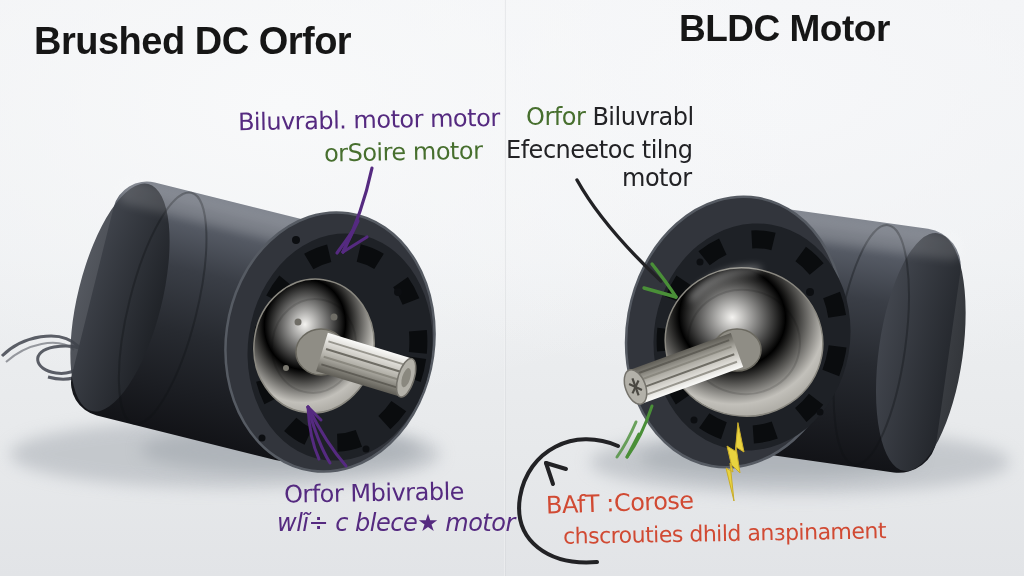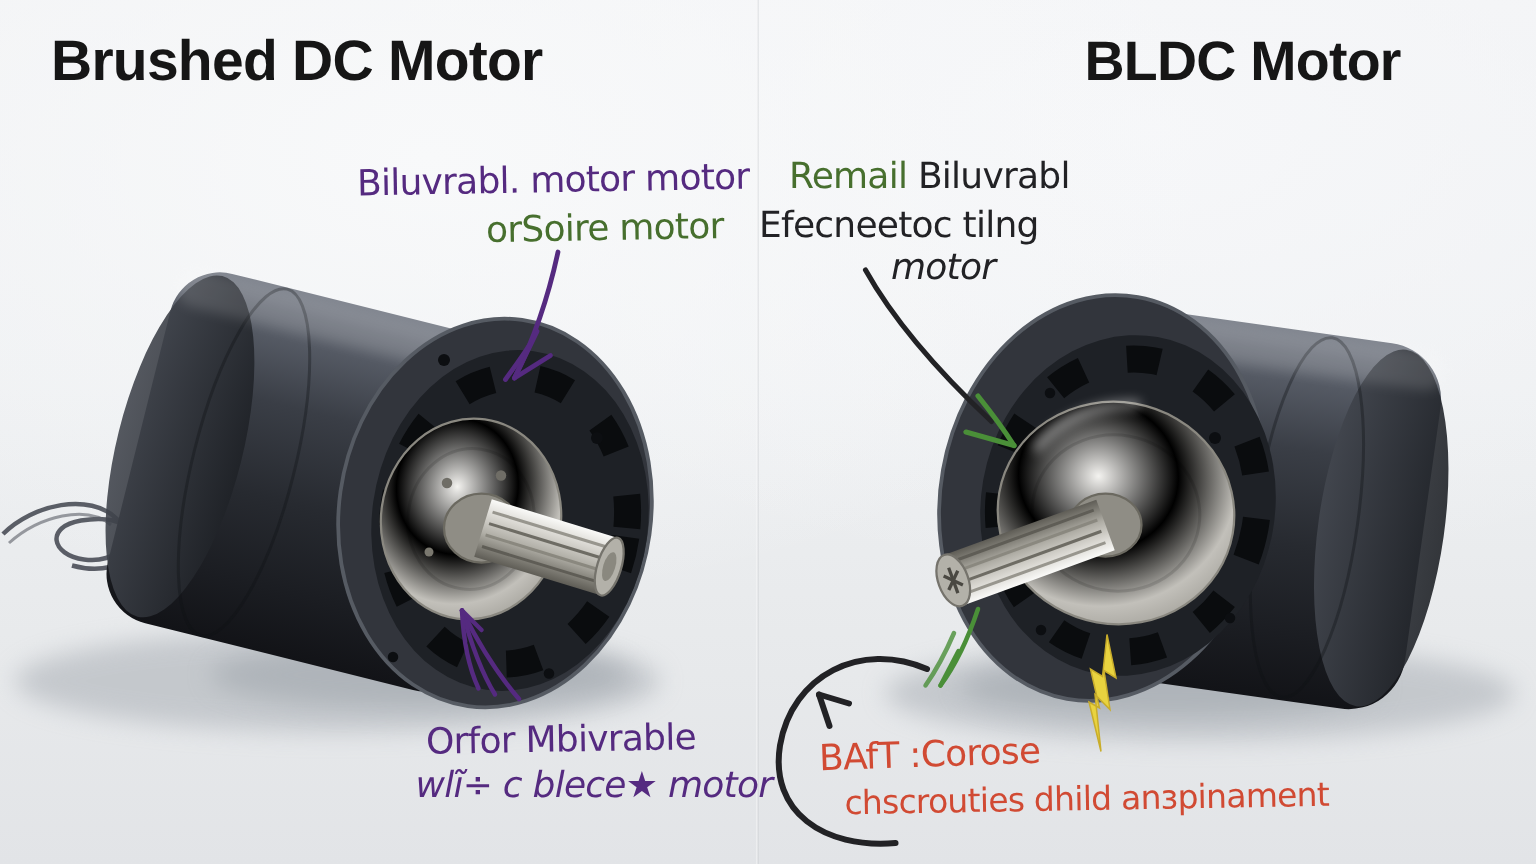--- a/index.html
+++ b/index.html
@@ -178,32 +178,32 @@
       <path fill="#e9d33f" stroke="#c9ad2b" stroke-width="1" d="M738,423 L744,452 L736,447 L740,473 L730,463 L734,501 L726,468 L733,472 L727,446 L735,451 Z"></path>
 
       <g stroke="#222225" stroke-width="4">
         <path d="M618,446 C574,427 528,450 520,497 C513,541 549,566 597,562"></path>
         <path d="M546,463 L566,469"></path>
         <path d="M546,463 L553,484"></path>
       </g>
     </g>
   </svg>
 
-  <div class="txt title" style="left:34px;top:20px;">Brushed DC Motor</div>
-
-  <div class="txt title" style="left:679px;top:20px;font-size:37px;margin-left:44px;">BLDC Motor</div>
+  <div class="txt title" style="left:34px;top:20px;">Brushed DC Orfor</div>
+
+  <div class="txt title" style="left:679px;top:8px;font-size:37px;">BLDC Motor</div>
 
   <div class="txt hw t24 purple" style="left:238px;top:106px;transform:rotate(-1deg);">Biluvrabl. motor motor</div>
   <div class="txt hw t24 green" style="left:324px;top:138px;transform:rotate(-1deg);">orSoire motor</div>
 
   <div class="txt hw t24" style="left:526px;top:103px;">
-    <span class="green">Remail</span>
+    <span class="green">Orfor</span>
     <span class="ink">Biluvrabl</span>
   </div>
   <div class="txt hw t24 ink" style="left:506px;top:136px;">Efecneetoc tilng</div>
-  <div class="txt hw t24 ink" style="left:594px;top:164px;font-style:italic;">motor</div>
+  <div class="txt hw t24 ink" style="left:622px;top:164px;">motor</div>
 
   <div class="txt hw t24 purple" style="left:284px;top:479px;transform:rotate(-1deg);">Orfor Mbivrable</div>
   <div class="txt hw t24 purple" style="left:277px;top:509px;font-style:italic;">wlĩ÷ c blece★ motor</div>
 
   <div class="txt hw t24 red" style="left:546px;top:489px;transform:rotate(-2deg);">BAfT :Corose</div>
   <div class="txt hw t22 red" style="left:563px;top:521px;transform:rotate(-1deg);">chscrouties dhild anзpinament</div>
 </div>
 
 </body></html>

